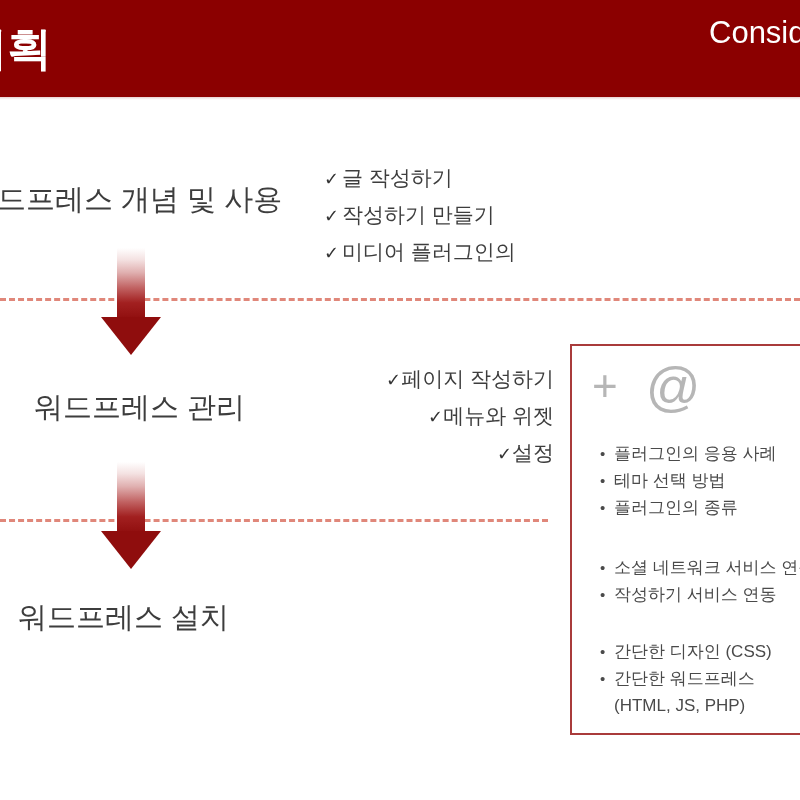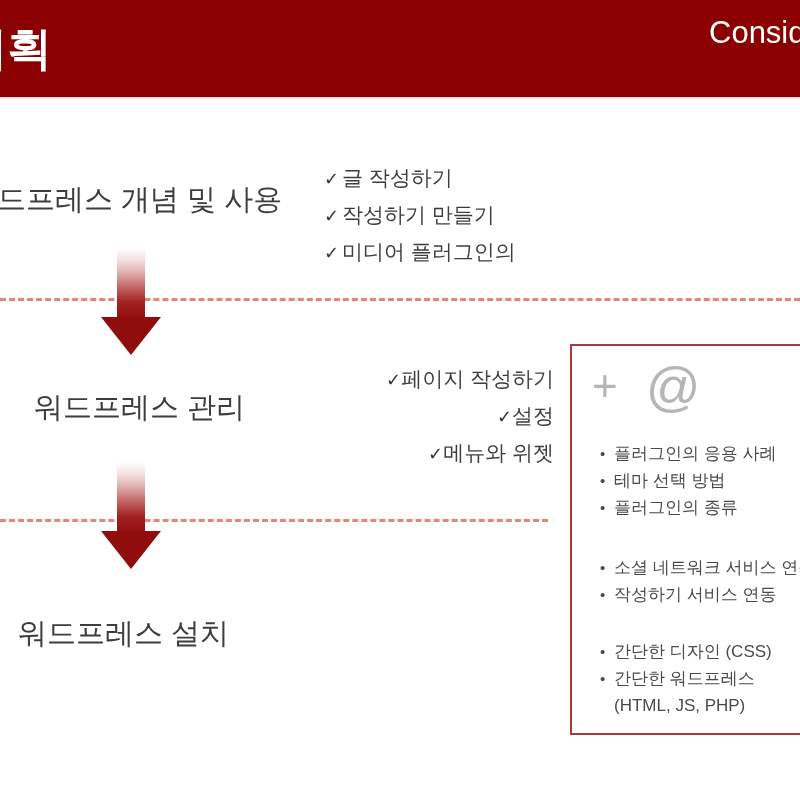--- a/index.html
+++ b/index.html
@@ -68,21 +68,21 @@
   
   .stage-label {
     position: absolute;
     font-size: 29px;
     color: #3d3d3d;
     white-space: nowrap;
     line-height: 34px;
   }
   .stage-label.s1 { left: -32px; top: 182px; }
   .stage-label.s2 { left:  18px; top: 390px; margin-left: 16px; }
-  .stage-label.s3 { left:  18px; top: 616px; }
+  .stage-label.s3 { left:  18px; top: 600px; }
 
   
   .check-list {
     position: absolute;
     left: 324px;
     width: 230px;
   }
   .check-list.c1 { top: 160px; }
   .check-list.c2 { top: 361px; text-align: right; }
   .check-list.c3 { top: 568px; }
@@ -240,24 +240,24 @@
       <span class="tick">✓</span><span>미디어 플러그인의</span>
     </span>
   </div>
 
   <div class="stage-label s2">워드프레스 관리</div>
   <div class="check-list c2">
     <span class="check-item">
       <span class="tick">✓</span><span>페이지 작성하기</span>
     </span>
     <span class="check-item">
+      <span class="tick">✓</span><span>메뉴와 위젯</span>
+    </span>
+    <span class="check-item">
       <span class="tick">✓</span><span>설정</span>
-    </span>
-    <span class="check-item">
-      <span class="tick">✓</span><span>메뉴와 위젯</span>
     </span>
   </div>
 
   <div class="stage-label s3">워드프레스 설치</div>
 
   <div class="extra-box">
 
     <div class="extra-symbols">
       <span class="plus">+</span><span class="at">@</span>
     </div>

